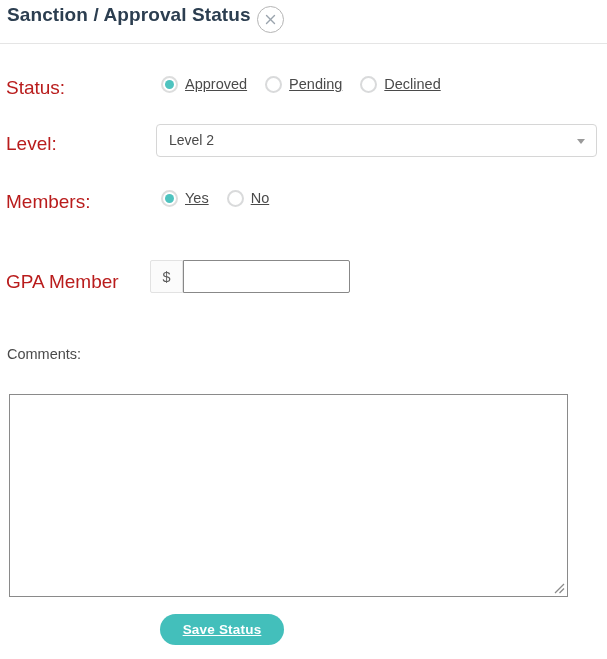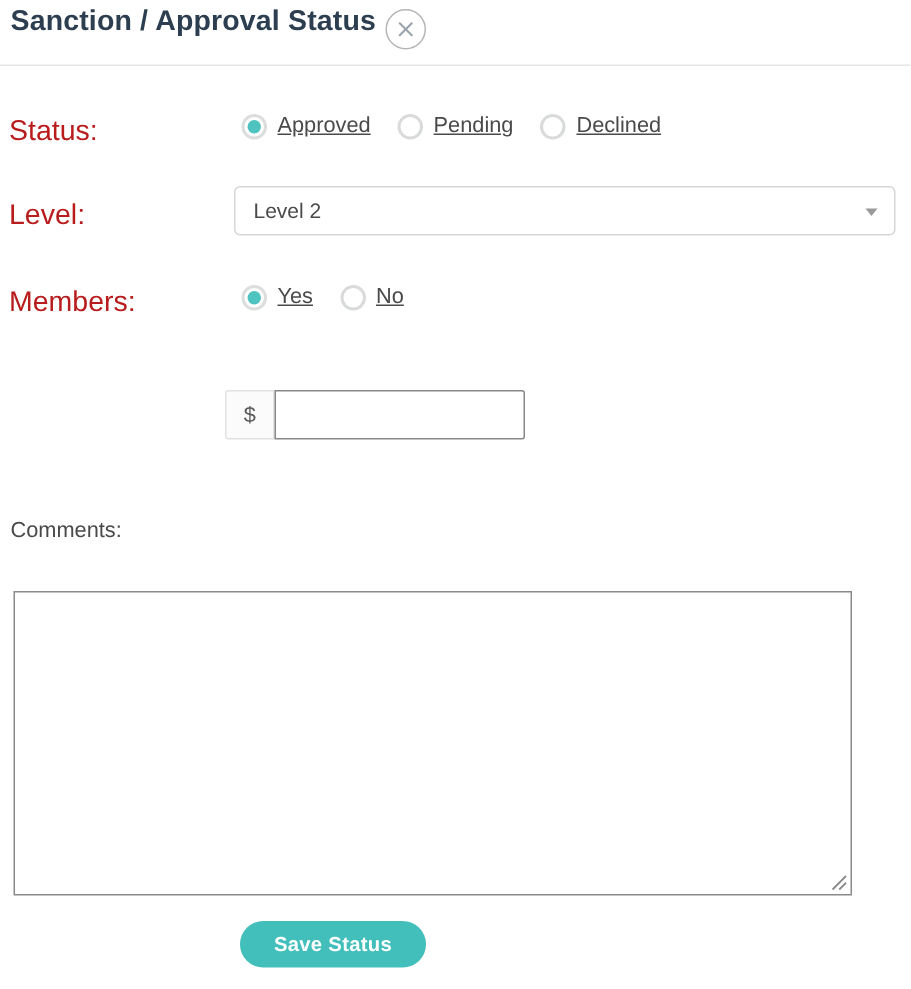--- a/index.html
+++ b/index.html
@@ -212,20 +212,21 @@
     height: 31px;
     border: none;
     border-radius: 16px;
     background: #43bfbb;
     color: #ffffff;
     font-family: "Liberation Sans", sans-serif;
     font-size: 13.5px;
     font-weight: bold;
     cursor: pointer;
     letter-spacing: 0.2px;
+    text-decoration: underline;
   }
 </style>
 </head>
 <body>
 
 <div class="modal-header">
   <div class="modal-title">Sanction / Approval Status</div>
   <button class="close-btn">
     <svg width="25" height="25" viewBox="0 0 25 25">
       <line x1="8.5" y1="8.5" x2="16.5" y2="16.5" stroke="#9aa3ad" stroke-width="1.4" stroke-linecap="round"></line>
@@ -280,20 +281,21 @@
       <label class="radio-item">
         <span class="radio-mark"></span>
         <span class="radio-text">No</span>
       </label>
     </div>
   </div>
 </div>
 
 <div class="form-row" style="top:270px;">
   <div class="field-label">
+    <div>GPA Member</div>
   </div>
   <div class="control-area" style="left:150px; top:-10px;">
     <div class="input-group">
       <span class="input-addon">$</span>
       <input class="text-input" type="text" placeholder="" style="">
     </div>
   </div>
 </div>
 
 <div class="comments-label">Comments:</div>

